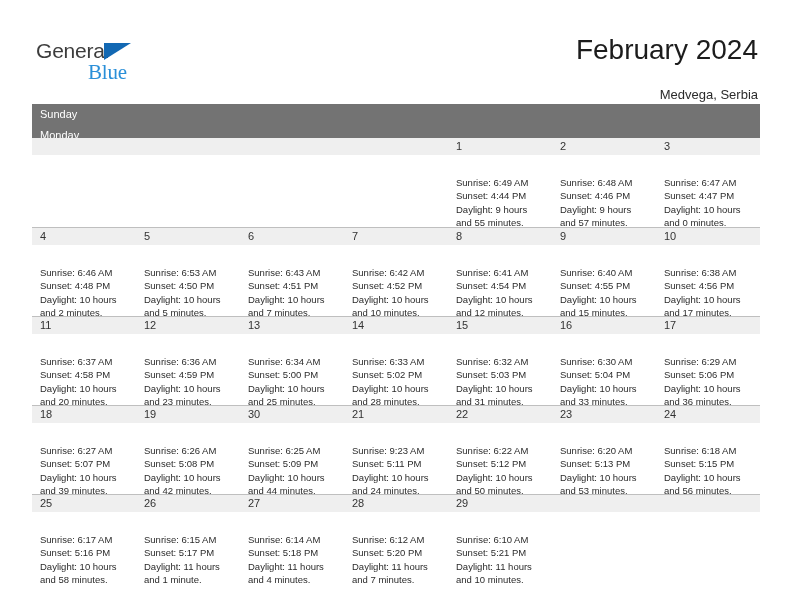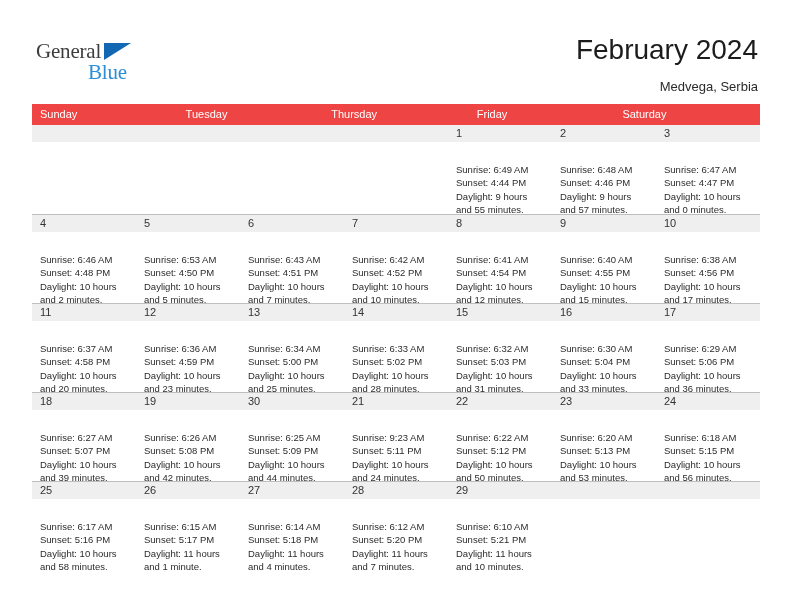--- a/index.html
+++ b/index.html
@@ -38,21 +38,21 @@
     width: 200px;
     height: 48px;
   }
   .logo-general {
     position: absolute;
     left: 0;
     top: 0;
     font-size: 21px;
     letter-spacing: -0.2px;
     color: #3d3d3d;
-    font-family: Liberation Serif, serif;
+    font-family: Liberation Sans, sans-serif;
   }
   .logo-tri {
     position: absolute;
     left: 68px;
     top: 4px;
     width: 0;
     height: 0;
     border-left: 27px solid #1268b3;
     border-bottom: 17px solid transparent;
   }
@@ -76,37 +76,38 @@
     font-size: 28px;
     font-weight: normal;
     color: #1c1c1c;
     line-height: 32px;
     white-space: nowrap;
   }
   .cal-subtitle {
     font-size: 13px;
     color: #2b2b2b;
     line-height: 20px;
-    margin-top: 11px;
+    margin-top: 19px;
     white-space: nowrap;
   }
 
   
   .calendar {
     position: absolute;
     left: 32px;
     top: 104px;
     width: 728px;
   }
 
   .weekhead {
     display: flex;
     width: 100%;
-    background: #ef4444;
-    height: 21px;
+    background: #737373;
+    height: 34px;
+    flex-direction: column;
   }
   .weekhead .dow {
     flex: 1 1 0;
     font-size: 11px;
     color: #ffffff;
     line-height: 21px;
     padding-left: 8px;
     box-sizing: border-box;
     white-space: nowrap;
   }
@@ -174,20 +175,21 @@
       <div class="cal-title">February 2024</div>
       <div class="cal-subtitle">Medvega, Serbia</div>
     </div>
 
   </div>
 
   <div class="calendar">
 
     <div class="weekhead">
       <div class="dow">Sunday</div>
+      <div class="dow">Monday</div>
       <div class="dow">Tuesday</div>
       <div class="dow">Thursday</div>
       <div class="dow">Friday</div>
       <div class="dow">Saturday</div>
     </div>
 
     <div id="weeks-container">
         <div class="week first">
           <div class="daycell empty">
             <div class="daynum-band">

